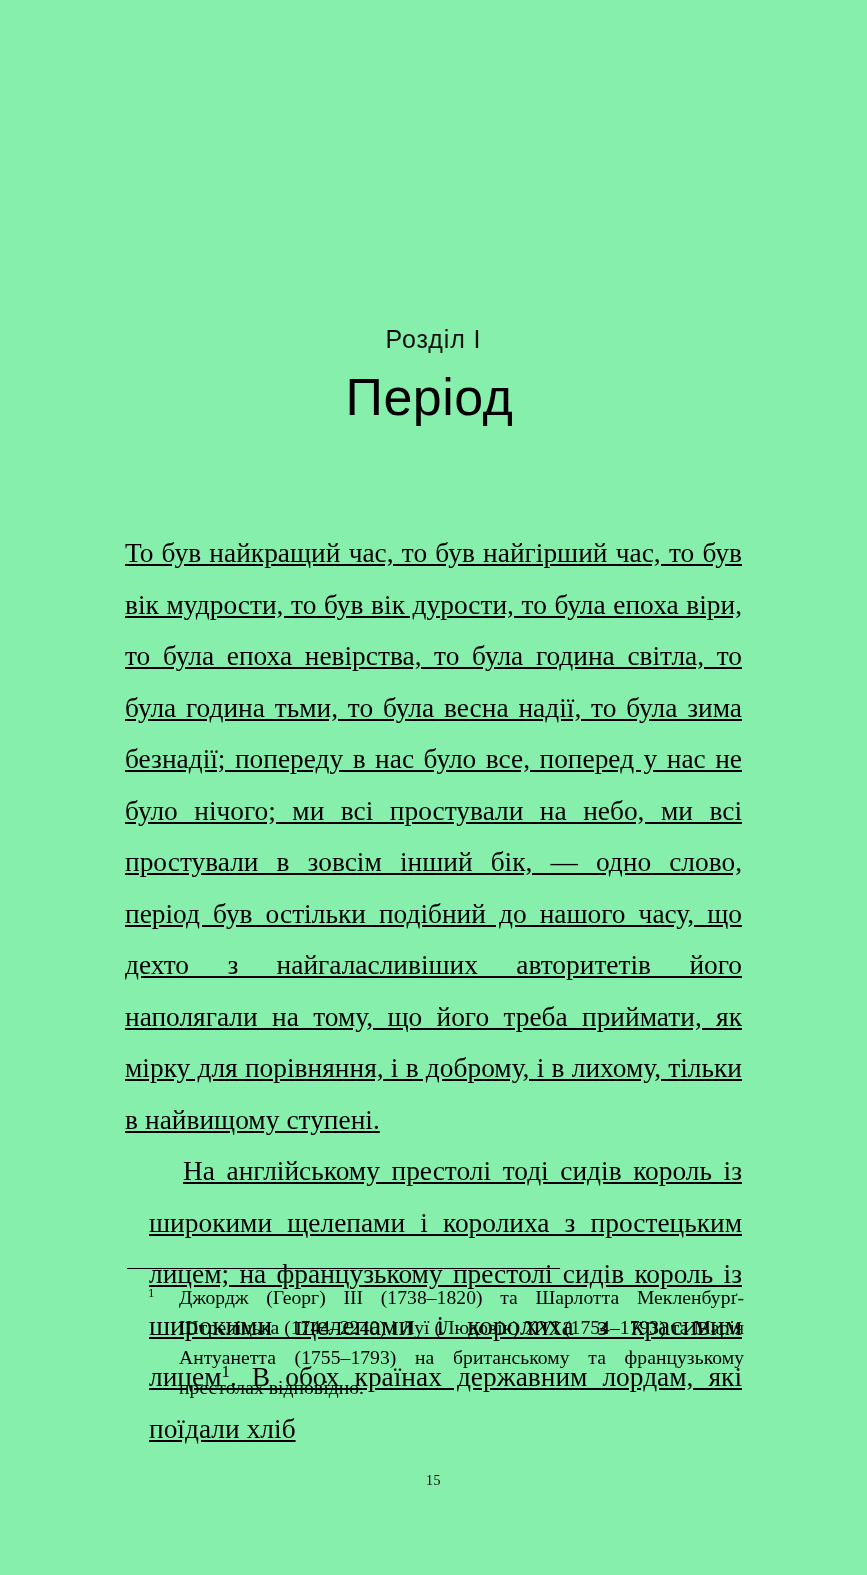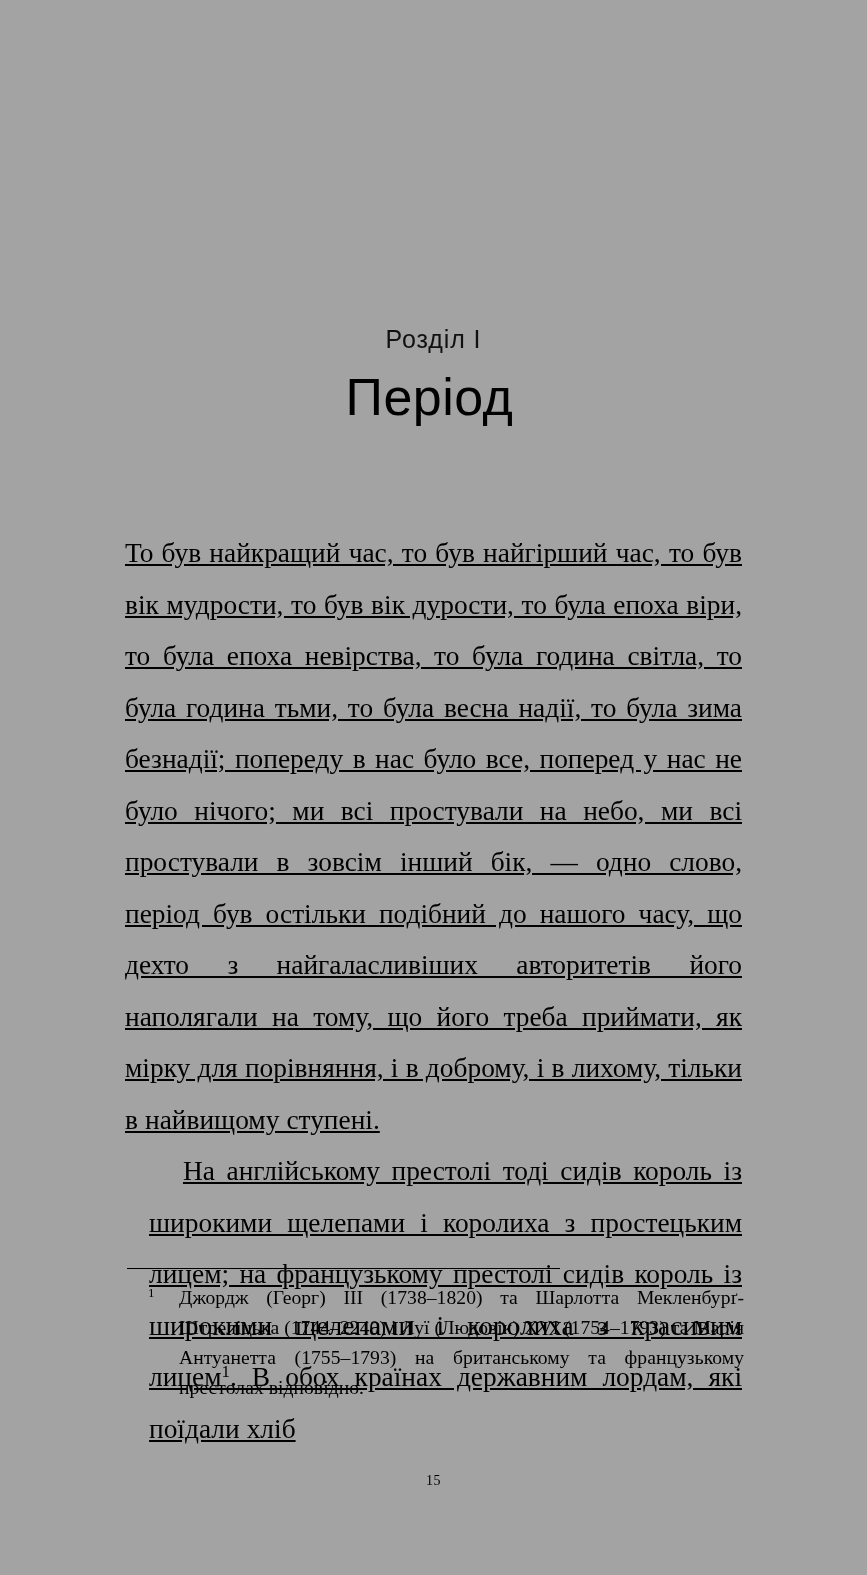--- a/index.html
+++ b/index.html
@@ -6,21 +6,21 @@
   html, body {
     margin: 0;
     padding: 0;
     background: #ffffff;
   }
 
   .page {
     position: relative;
     width: 867px;
     height: 1575px;
-    background: #a3a3a3;
+    background: #86efac;
     color: #000000;
     overflow: hidden;
     box-sizing: border-box;
     font-family: "Liberation Serif", "DejaVu Serif", serif;
     -webkit-font-smoothing: antialiased;
   }
 
   
   .chapter-head {
     position: absolute;

